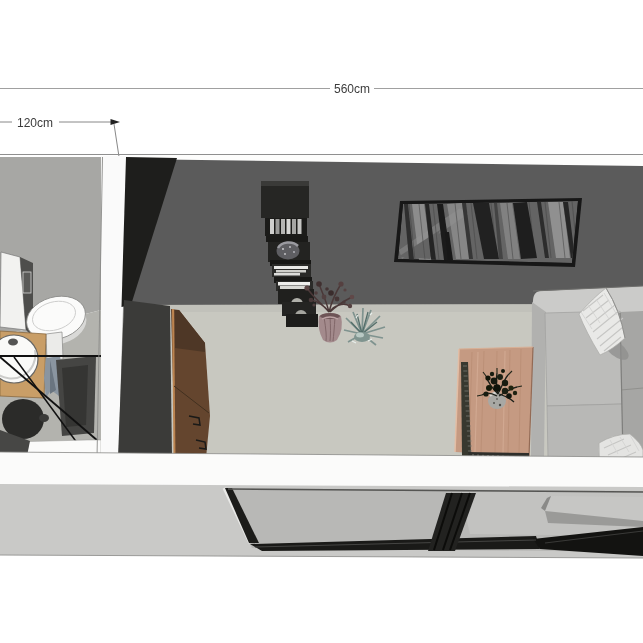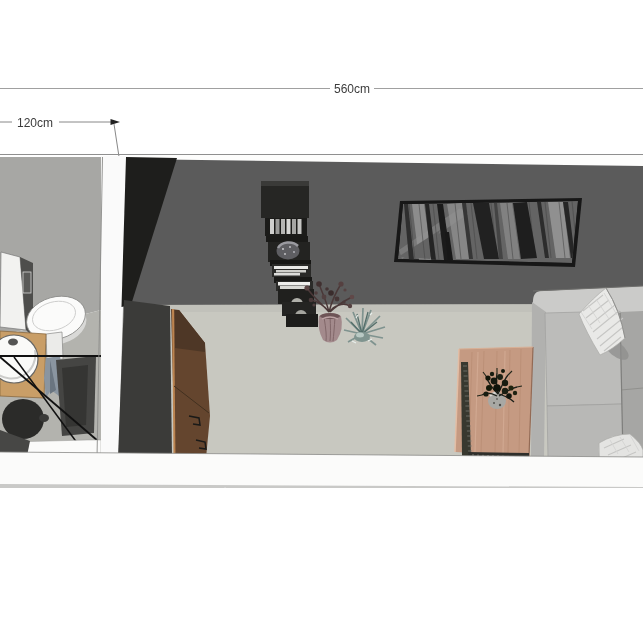--- a/index.html
+++ b/index.html
@@ -1,16 +1,16 @@
 <!DOCTYPE html>
 <html><head>
 <meta charset="utf-8">
 <style>
 html,body{margin:0;padding:0;background:#ffffff;}
-#stage{position:relative;width:643px;height:488px;background:#ffffff;overflow:hidden;
+#stage{position:relative;width:643px;height:643px;background:#ffffff;overflow:hidden;
 font-family:"Liberation Sans", sans-serif;}
 svg{position:absolute;left:0;top:0;}
 </style>
 </head>
 <body>
 <div id="stage">
 <svg width="643" height="643" viewBox="0 0 643 643" xmlns="http://www.w3.org/2000/svg">
 
 <g>
 <line x1="0" y1="88.5" x2="330" y2="88.5" stroke="#a0a0a0" stroke-width="1"></line>

